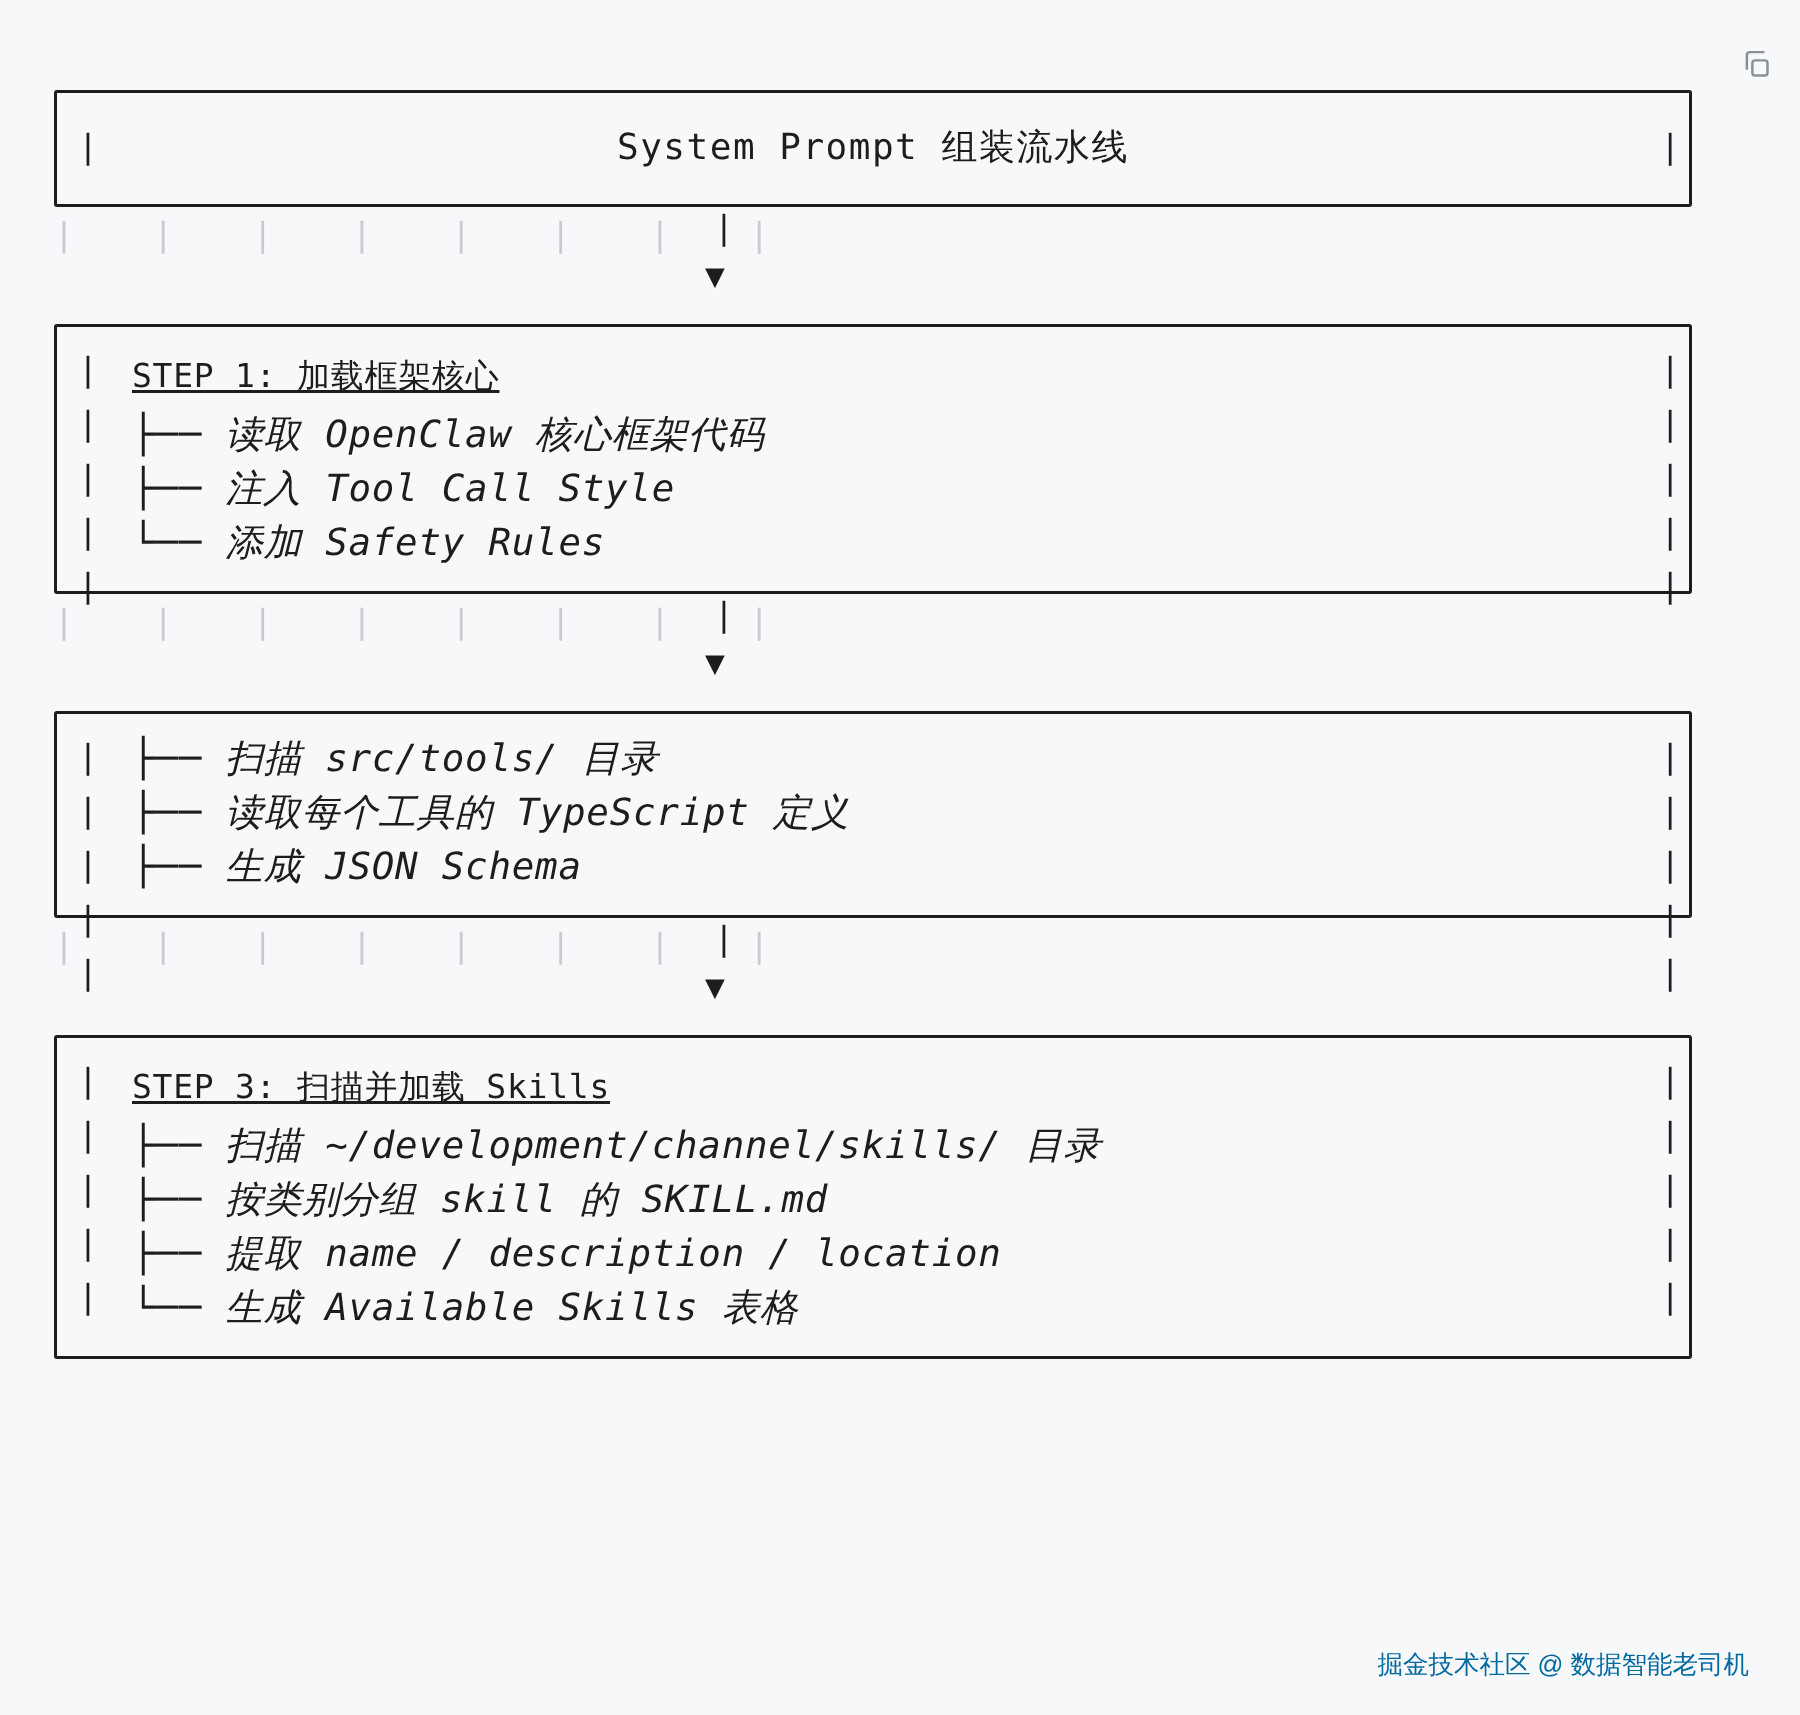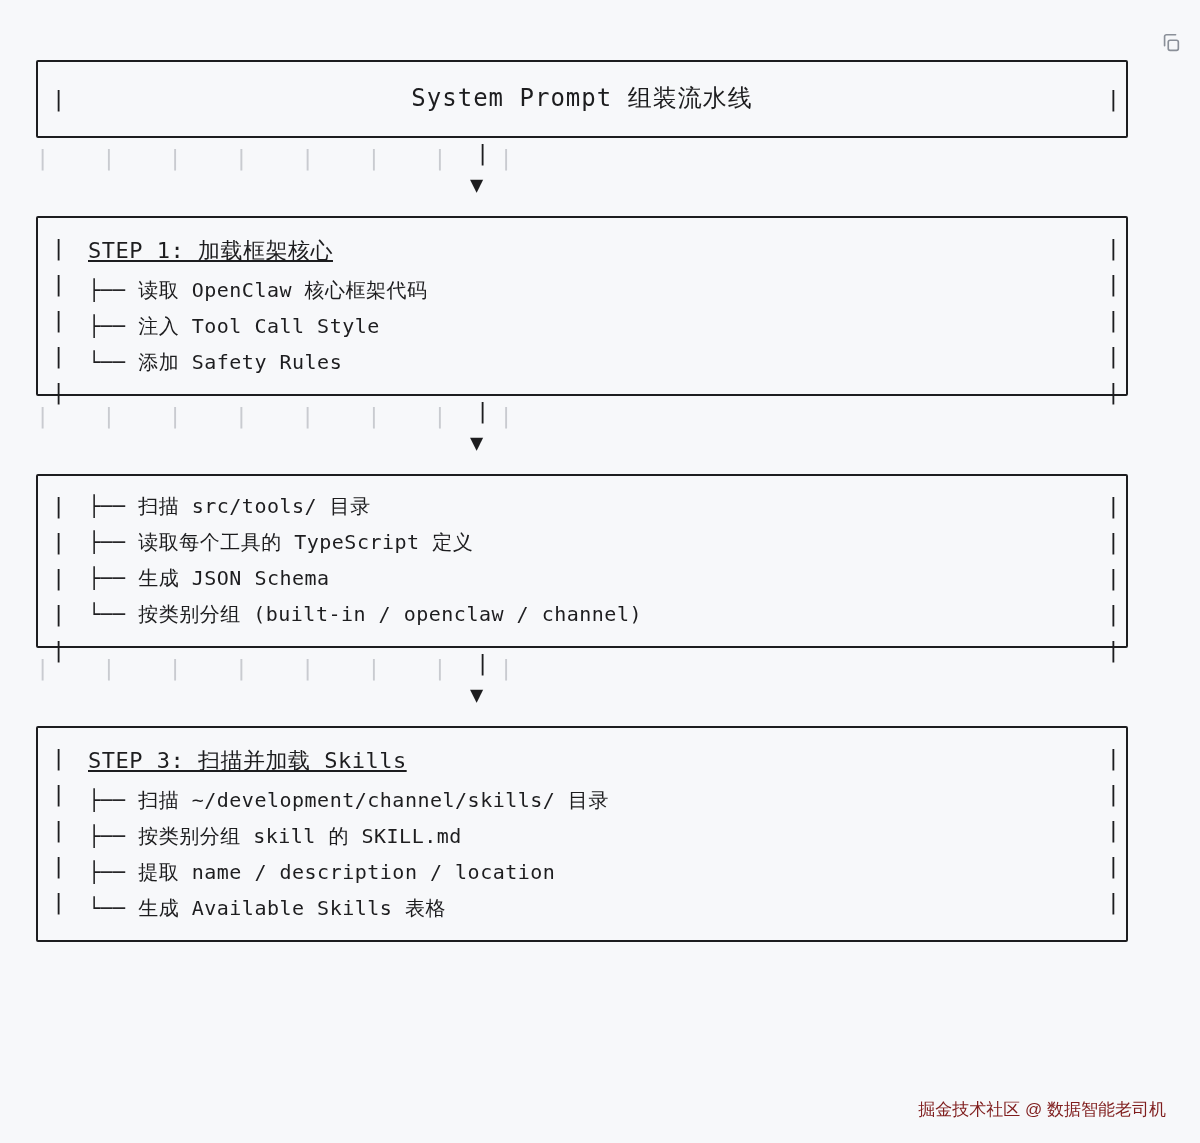--- a/index.html
+++ b/index.html
@@ -71,25 +71,26 @@
   .step-title {
     font-size: 22px;
     letter-spacing: 0.5px;
     white-space: pre;
     margin: 6px 0 6px 0;
     padding-left: 36px;
     text-decoration: underline;
   }
 
   .line-item {
-    font-size: 20px;
+    font-size: 25px;
     letter-spacing: 0.5px;
     white-space: pre;
     line-height: 36px;
     padding-left: 36px;
+    font-style: italic;
   }
 
   
   .pipe-col {
     position: absolute;
     left: 14px;
     top: 12px;
     font-size: 22px;
     line-height: 36px;
     white-space: pre;
@@ -149,21 +150,21 @@
     line-height: 22px;
     color: #1d1d1f;
   }
 
   .watermark {
     position: absolute;
     right: 34px;
     bottom: 22px;
     font-family: "Liberation Sans", sans-serif;
     font-size: 17px;
-    color: #7f1d1d;
+    color: #0369a1;
     white-space: pre;
     margin-left: 23px;
   }
 </style>
 </head>
 <body>
 
 <div class="page">
 
   <div class="copy-btn">
@@ -217,21 +218,20 @@
 |
 |</span>
       <span class="pipe-right">|
 |
 |
 |
 |</span>
       <div class="line-item">├── 扫描 src/tools/ 目录</div>
       <div class="line-item">├── 读取每个工具的 TypeScript 定义</div>
       <div class="line-item">├── 生成 JSON Schema</div>
-      <div class="line-item">└── 按类别分组 (built-in / openclaw / channel)</div>
     </div>
 
     <div class="connector">
       <span class="ticks">|    |    |    |    |    |    |    |</span>
       <span class="stem">|</span>
       <span class="arrow">▼</span>
     </div>
 
     <div class="box">
       <span class="pipe-col">|

